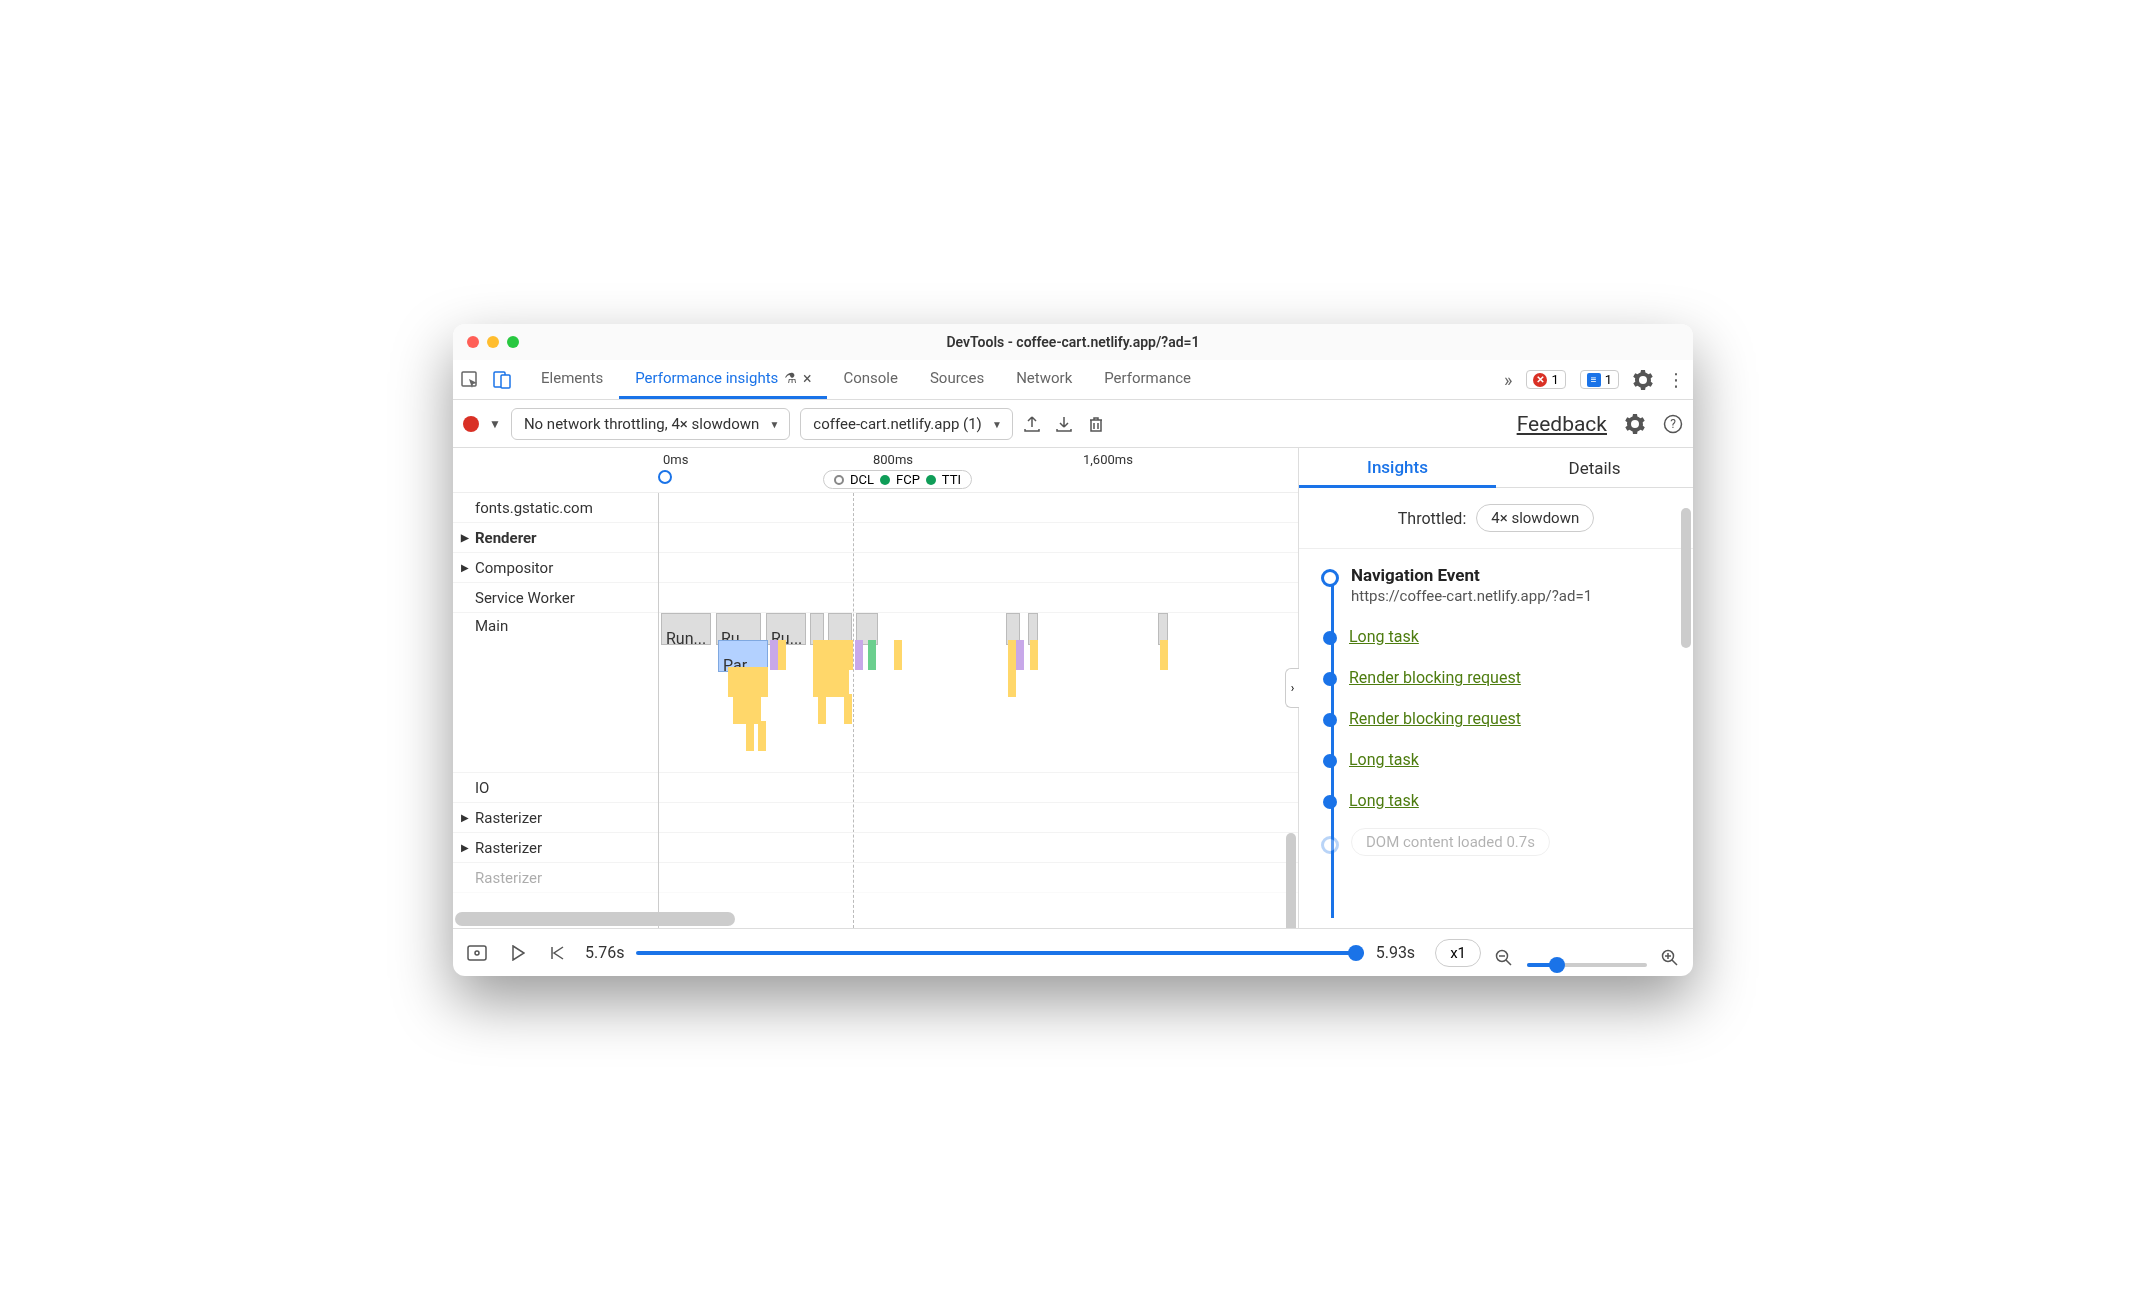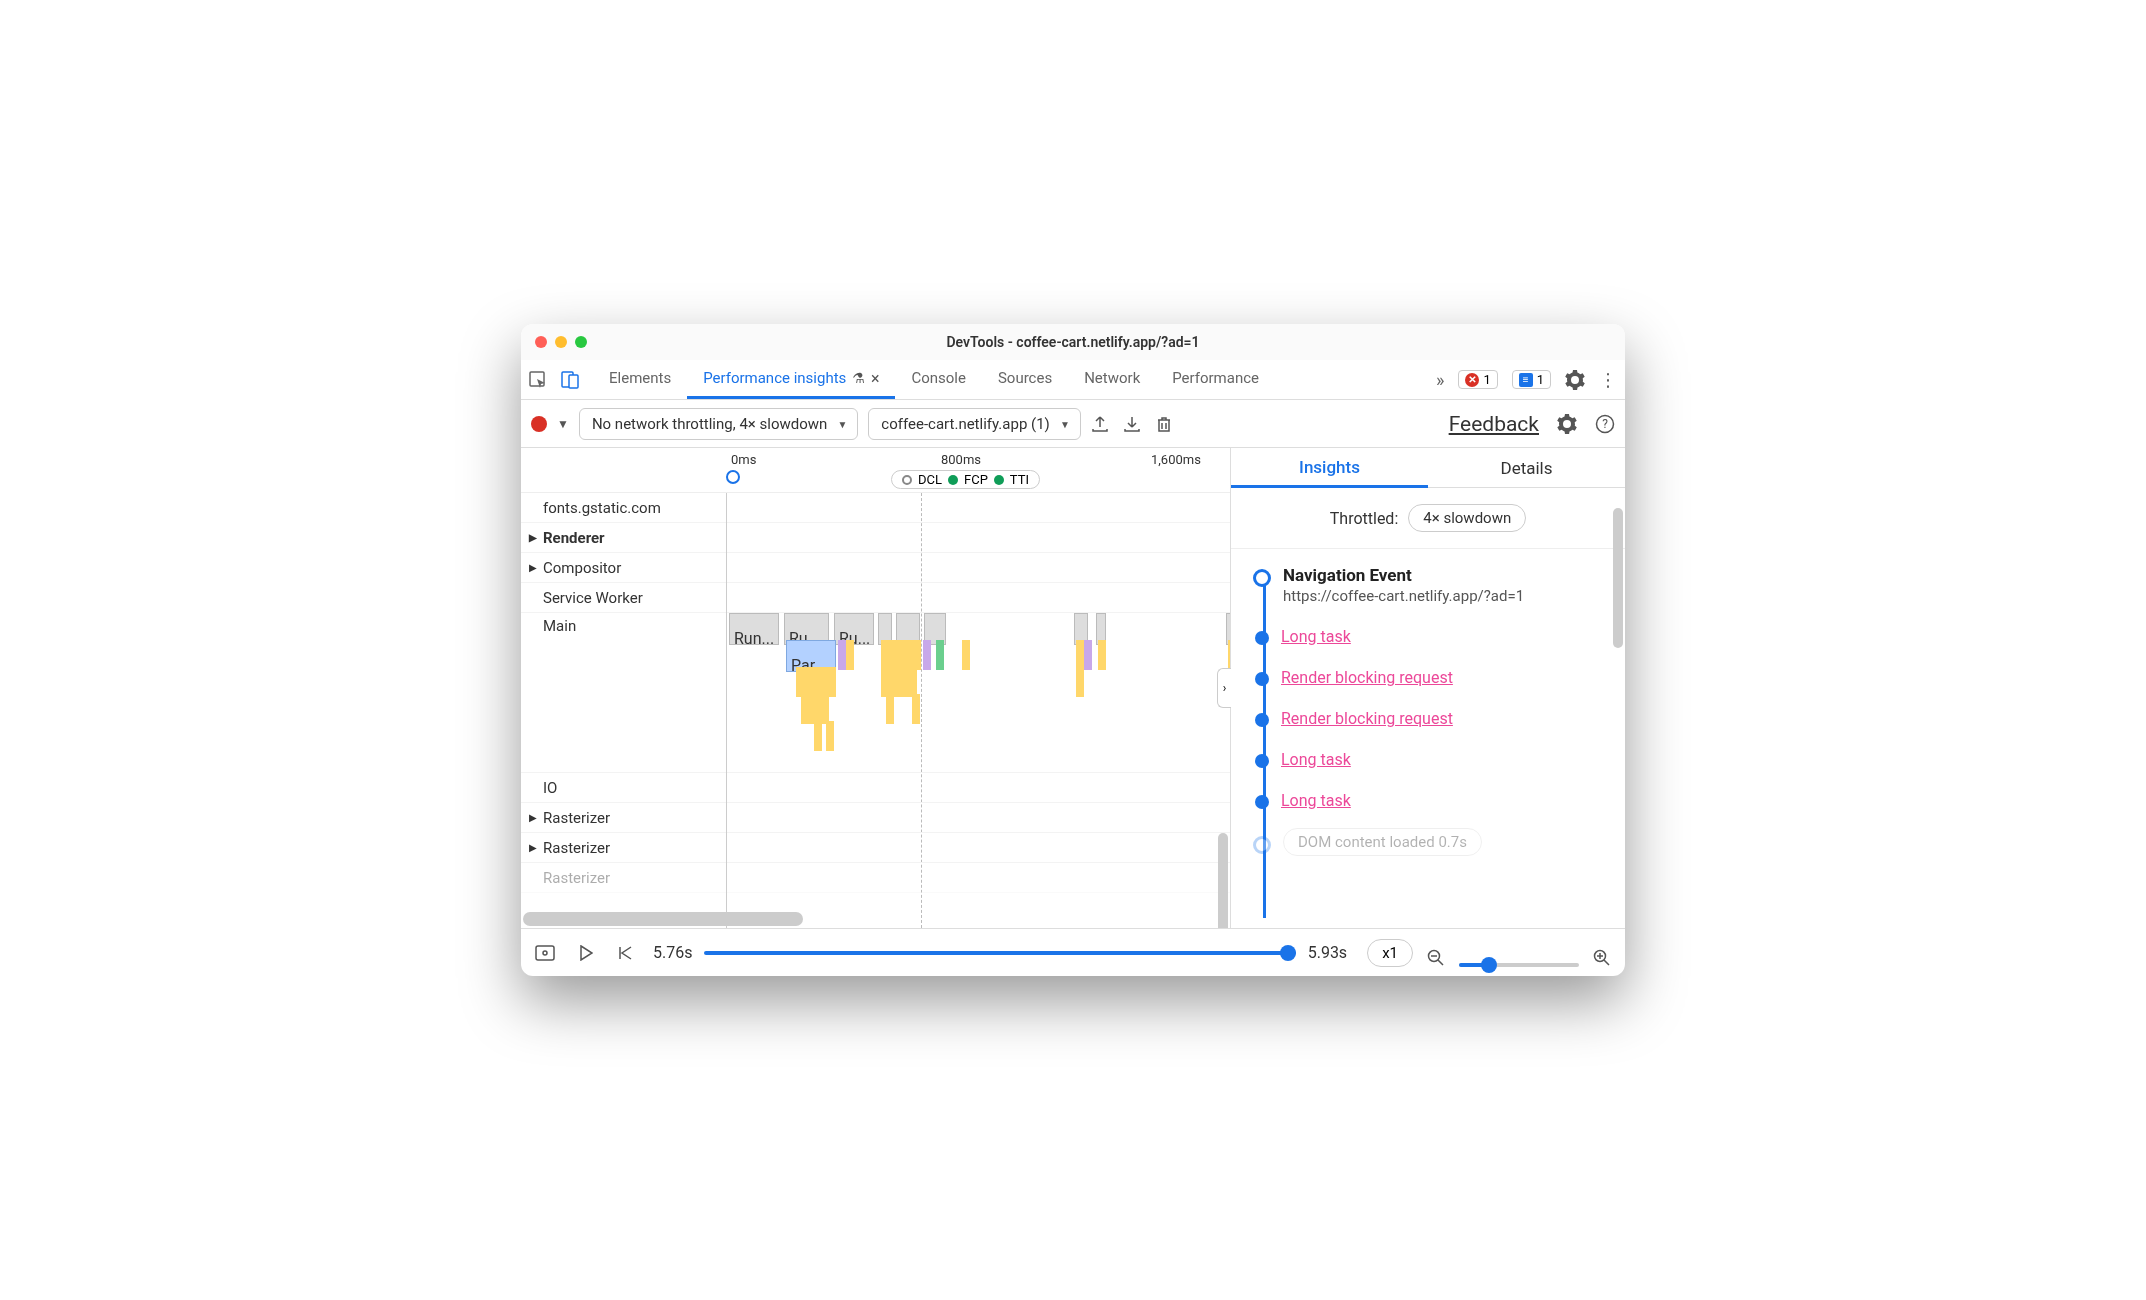--- a/index.html
+++ b/index.html
@@ -1,19 +1,19 @@
 <!DOCTYPE html>
 <html><head>
 <meta charset="utf-8">
 <style>
 * { box-sizing: border-box; margin: 0; padding: 0; font-family: -apple-system, BlinkMacSystemFont, "Segoe UI", Roboto, sans-serif; }
 body { background: #fff; padding: 40px; display: flex; justify-content: center; align-items: center; min-height: 100vh; }
 
 .window {
-  width: 1104px;
+  width: 1240px;
   background: #fff;
   border-radius: 12px;
   box-shadow: 0 25px 60px rgba(0,0,0,0.4);
   overflow: hidden;
   position: relative;
 }
 
 
 .titlebar { height: 36px; display: flex; align-items: center; padding: 0 14px; position: relative; background: #fafafa; }
 .traffic { display: flex; gap: 8px; }
@@ -93,21 +93,21 @@
 .throttle-row { padding: 16px 18px; display: flex; align-items: center; gap: 10px; font-size: 16px; color: #333; border-bottom: 1px solid #eee; justify-content: center;}
 .pill { border: 1px solid #ccc; border-radius: 16px; padding: 4px 14px; font-size: 15px; }
 
 .events { padding: 16px 20px 8px 24px; overflow-y:auto; flex:1; position:relative;}
 .ev-line { position:absolute; left: 32px; top: 32px; bottom: 10px; width: 3px; background: #1a73e8; }
 .ev-item { display: flex; gap: 12px; margin-bottom: 22px; position: relative; }
 .ev-dot { width: 14px; height: 14px; background: #1a73e8; border-radius: 50%; margin-top: 4px; flex-shrink: 0; z-index:1;}
 .ev-dot.hollow { background: #fff; border: 3px solid #1a73e8; width: 18px; height: 18px; margin-left: -2px;}
 .ev-content .title { font-weight: 700; font-size: 17px; color: #222; }
 .ev-content .sub { font-size: 15px; color: #555; margin-top: 2px; }
-.ev-content a { color: #ec4899; text-decoration: underline; font-size: 16px; }
+.ev-content a { color: #4d7c0f; text-decoration: underline; font-size: 16px; }
 
 
 .footer { height: 48px; border-top: 1px solid #ddd; display: flex; align-items: center; padding: 0 14px; gap: 20px; }
 .footer .left { display: flex; gap: 24px; align-items: center; color: #555; }
 .footer .times { font-size: 16px; color: #333; display:flex; align-items:center; gap:12px; flex:1;}
 .slider { flex: 1; height: 4px; background: #1a73e8; border-radius: 2px; position: relative; }
 .slider .thumb { position: absolute; right: 0; top: -6px; width: 16px; height: 16px; background: #1a73e8; border-radius: 50%; }
 .footer .zoom-group { display: flex; align-items: flex-end; gap: 14px; }
 .zoom-slider { width: 120px; height: 4px; background: #ccc; border-radius: 2px; position: relative; }
 .zoom-slider .done { position:absolute; left:0; width:28px; height:4px; background:#1a73e8; border-radius:2px;}

